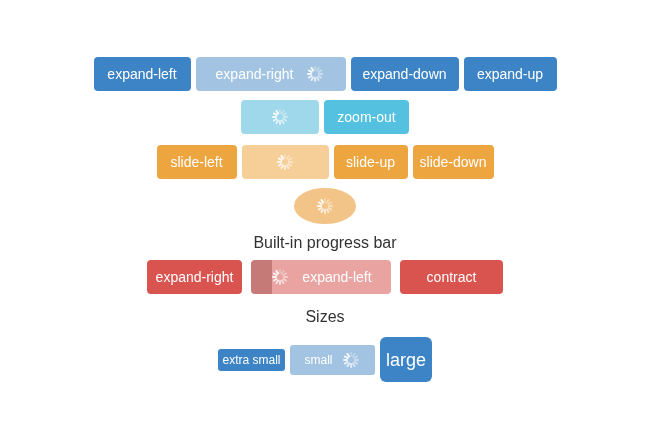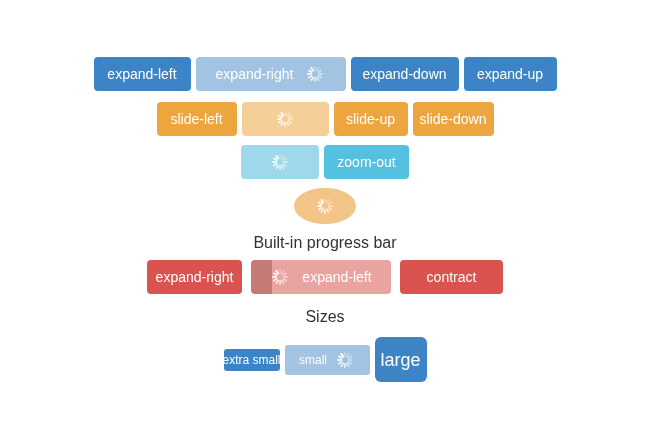--- a/index.html
+++ b/index.html
@@ -91,20 +91,42 @@
         </span>
     </button>
     <button class="btn c-primary" style="width:108px">
       <span class="lbl">expand-down</span>
     </button>
     <button class="btn c-primary" style="width:93px">
       <span class="lbl">expand-up</span>
     </button>
   </div>
 
+  <div class="row mt-zoom">
+    <button class="btn c-info-loading" style="width:78px">
+      <span class="spinner">
+          <i style="transform: rotate(0deg); opacity: 0.25;"></i>
+          <i style="transform: rotate(30deg); opacity: 0.32;"></i>
+          <i style="transform: rotate(60deg); opacity: 0.39;"></i>
+          <i style="transform: rotate(90deg); opacity: 0.45;"></i>
+          <i style="transform: rotate(120deg); opacity: 0.52;"></i>
+          <i style="transform: rotate(150deg); opacity: 0.59;"></i>
+          <i style="transform: rotate(180deg); opacity: 0.66;"></i>
+          <i style="transform: rotate(210deg); opacity: 0.73;"></i>
+          <i style="transform: rotate(240deg); opacity: 0.8;"></i>
+          <i style="transform: rotate(270deg); opacity: 0.86;"></i>
+          <i style="transform: rotate(300deg); opacity: 0.93;"></i>
+          <i style="transform: rotate(330deg); opacity: 1;"></i>
+        </span>
+    </button>
+    <button class="btn c-info" style="width:85px">
+      <span class="lbl">zoom-out</span>
+    </button>
+  </div>
+
   <div class="row mt-slide">
     <button class="btn c-warning" style="width:80px">
       <span class="lbl">slide-left</span>
     </button>
     <button class="btn c-warning-loading" style="width:87px">
       <span class="spinner">
           <i style="transform: rotate(0deg); opacity: 0.25;"></i>
           <i style="transform: rotate(30deg); opacity: 0.32;"></i>
           <i style="transform: rotate(60deg); opacity: 0.39;"></i>
           <i style="transform: rotate(90deg); opacity: 0.45;"></i>
@@ -119,42 +141,20 @@
         </span>
     </button>
     <button class="btn c-warning" style="width:74px">
       <span class="lbl">slide-up</span>
     </button>
     <button class="btn c-warning" style="width:81px">
       <span class="lbl">slide-down</span>
     </button>
   </div>
 
-  <div class="row mt-zoom">
-    <button class="btn c-info-loading" style="width:78px">
-      <span class="spinner">
-          <i style="transform: rotate(0deg); opacity: 0.25;"></i>
-          <i style="transform: rotate(30deg); opacity: 0.32;"></i>
-          <i style="transform: rotate(60deg); opacity: 0.39;"></i>
-          <i style="transform: rotate(90deg); opacity: 0.45;"></i>
-          <i style="transform: rotate(120deg); opacity: 0.52;"></i>
-          <i style="transform: rotate(150deg); opacity: 0.59;"></i>
-          <i style="transform: rotate(180deg); opacity: 0.66;"></i>
-          <i style="transform: rotate(210deg); opacity: 0.73;"></i>
-          <i style="transform: rotate(240deg); opacity: 0.8;"></i>
-          <i style="transform: rotate(270deg); opacity: 0.86;"></i>
-          <i style="transform: rotate(300deg); opacity: 0.93;"></i>
-          <i style="transform: rotate(330deg); opacity: 1;"></i>
-        </span>
-    </button>
-    <button class="btn c-info" style="width:85px">
-      <span class="lbl">zoom-out</span>
-    </button>
-  </div>
-
   <div class="row mt-contract">
     <button class="btn ellipse c-warning-contract">
       <span class="spinner">
           <i style="transform: rotate(0deg); opacity: 0.25;"></i>
           <i style="transform: rotate(30deg); opacity: 0.32;"></i>
           <i style="transform: rotate(60deg); opacity: 0.39;"></i>
           <i style="transform: rotate(90deg); opacity: 0.45;"></i>
           <i style="transform: rotate(120deg); opacity: 0.52;"></i>
           <i style="transform: rotate(150deg); opacity: 0.59;"></i>
           <i style="transform: rotate(180deg); opacity: 0.66;"></i>
@@ -192,21 +192,21 @@
       <span class="lbl">expand-left</span>
     </button>
     <button class="btn c-danger" style="width:103px">
       <span class="lbl">contract</span>
     </button>
   </div>
 
   <div class="heading h-sizes">Sizes</div>
 
   <div class="row mt-sizes-row">
-    <button class="btn btn-xs c-primary" style="width:56px">
+    <button class="btn btn-xs c-primary" style="width:67px">
       <span class="lbl">extra small</span>
     </button>
     <button class="btn btn-sm c-primary-loading" style="width:85px">
       <span class="lbl">small</span>
       <span class="spinner">
           <i style="transform: rotate(0deg); opacity: 0.25;"></i>
           <i style="transform: rotate(30deg); opacity: 0.32;"></i>
           <i style="transform: rotate(60deg); opacity: 0.39;"></i>
           <i style="transform: rotate(90deg); opacity: 0.45;"></i>
           <i style="transform: rotate(120deg); opacity: 0.52;"></i>

